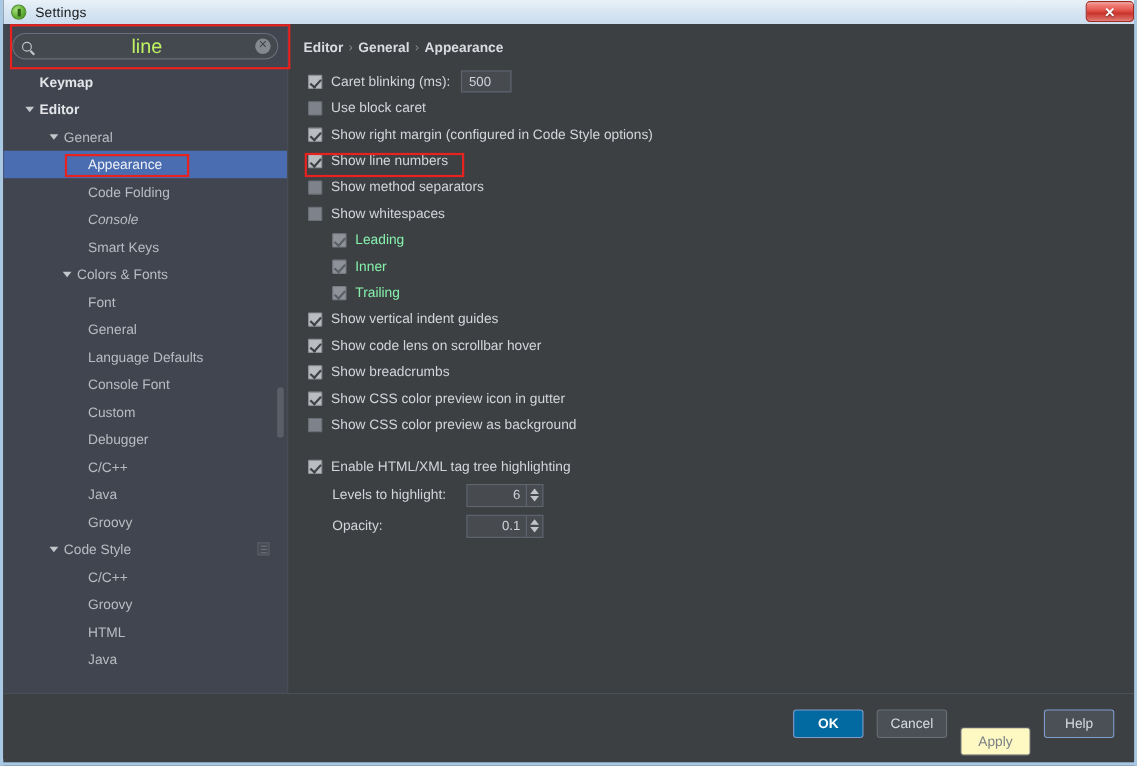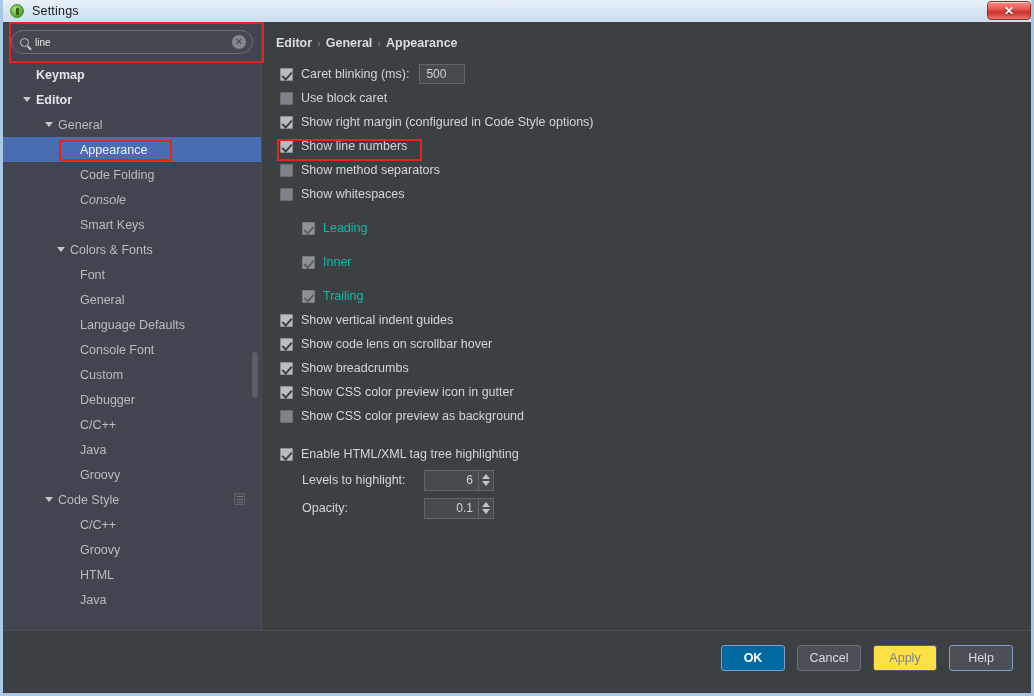--- a/index.html
+++ b/index.html
@@ -81,21 +81,21 @@
   .mag {
     width: 9px; height: 9px; border: 1.6px solid #c3c7cc;
     border-radius: 50%; position: relative; flex: none;
   }
   .mag::after {
     content: ""; position: absolute; right: -4px; bottom: -3px;
     width: 5px; height: 1.6px; background: #c3c7cc;
     transform: rotate(45deg);
   }
   .search-val {
-    flex: 1; margin-left: 6px; font-size: 10px; color: #e5e5e5;
+    flex: 1; margin-left: 6px; font-size: 18px; color: #bef264; text-align: center;
   }
   .clear-ic {
     width: 14px; height: 14px; border-radius: 50%;
     background: #85898f; color: #41454f;
     font-size: 10px; line-height: 14px; text-align: center;
     flex: none; cursor: pointer; font-family: "DejaVu Sans", sans-serif;
   }
 
   .tree { position: absolute; left: 0; top: 40px; width: 258px; height: 568px; }
   .tnode {
@@ -143,21 +143,21 @@
     font-size: 12.5px; font-weight: bold; color: #d9dce0;
     display: flex; align-items: center; gap: 5px;
   }
   .bc-sep { color: #8b8f96; font-weight: normal; font-size: 11px; }
 
   .opts { position: absolute; left: 18px; top: 40px; width: 720px; }
   .row {
     display: flex; align-items: center; height: 24px;
     font-size: 12.5px; color: #d2d5d9; white-space: nowrap;
   }
-  .row.dim { color: #14b8a6; margin-top: 10px; }
+  .row.dim { color: #86efac; }
   .cb {
     width: 13px; height: 13px; flex: none;
     background: #b9bcc0; border: 1px solid #8d9095;
     border-radius: 1px; margin-right: 8px; position: relative;
     cursor: pointer;
   }
   .cb.off { background: #7e828a; border-color: #6a6e76; }
   .cb.dis { background: #8f9299; border-color: #777b82; }
   .cb.on::after {
     content: ""; position: absolute; left: 3px; top: 1px;
@@ -202,21 +202,21 @@
     border-top: 1px solid #4b4f56;
   }
   .btns { position: absolute; right: 18px; top: 14px; display: flex; gap: 12px; }
   .btn {
     width: 64px; height: 26px; border-radius: 3px;
     font-size: 12.5px; display: flex; align-items: center; justify-content: center;
     cursor: pointer;
     background: #4b5057; border: 1px solid #696e77; color: #d8dbdf;
   }
   .btn.primary { background: #0369a1; border-color: #7e9ccc; color: #ffffff; font-weight: bold; }
-  .btn.disabled { color: #7b7f86; border-color: #585d65; background: #fde047; }
+  .btn.disabled { color: #7b7f86; border-color: #585d65; background: #fef9c3; margin-top: 16px; }
   .btn.focus { border-color: #7e9ccc; }
 
   
   .anno {
     position: absolute; border: 2px solid #e8221f;
     pointer-events: none; z-index: 40;
   }
 </style>
 </head>
 <body>

